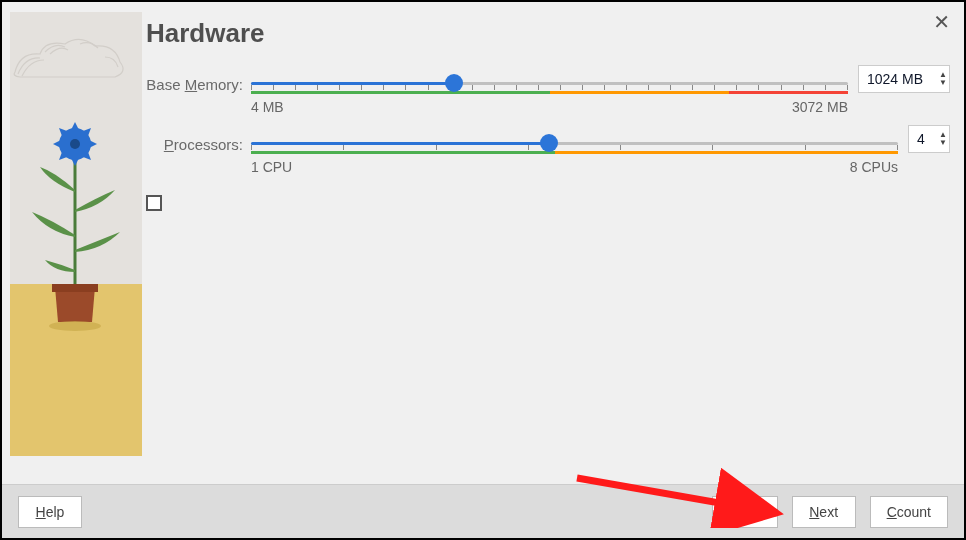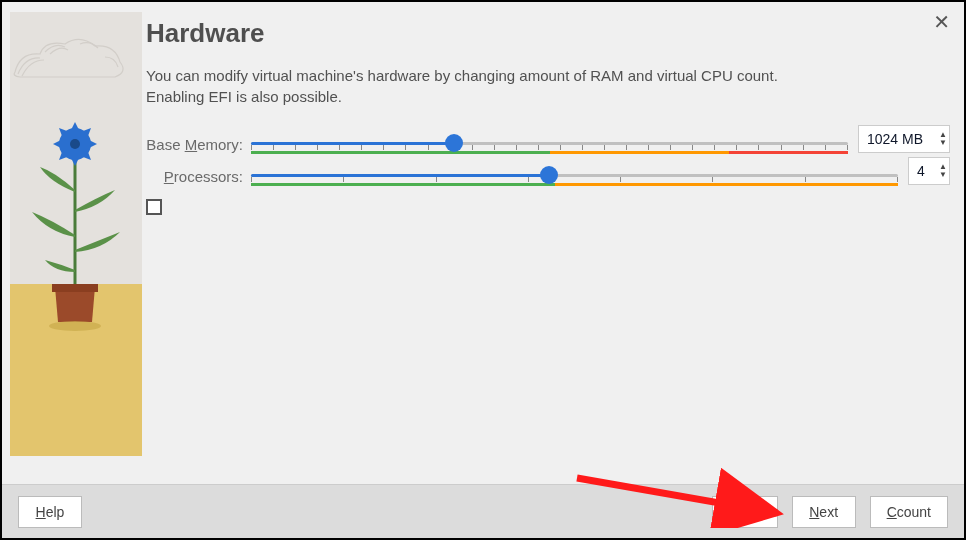--- a/index.html
+++ b/index.html
@@ -143,21 +143,20 @@
           <circle r="5" fill="#1a4a8a"></circle>
         </g>
         <path d="M35 175 L75 175 L72 210 L38 210 Z" fill="#9b4a2a"></path>
         <rect x="32" y="172" width="46" height="8" fill="#8a3e20"></rect>
         <ellipse cx="55" cy="214" rx="26" ry="5" fill="#c9a94a" opacity="0.7"></ellipse>
       </svg>
     </div>
 
     <div class="main">
       <h1>Hardware</h1>
-      <p class="desc">You can modify virtual machine's hardware by changing amount of RAM and virtual CPU count. Enabling EFI is also possible.</p>
 
       <div class="row">
         <div class="label">
           <span>Base </span><span class="accel">M</span><span>emory:</span>
         </div>
         <div class="slider-wrap">
           <div class="slider">
             <div class="track"></div>
             <div class="track-fill" id="mem-fill" style="width: 34%;"></div>
             <div class="ticks" id="mem-ticks">
@@ -201,20 +200,26 @@
         <div class="spin wide">
           <span class="spin-val">1024 MB</span>
           <div class="spin-arrows">
             <span class="spin-arrow">▲</span>
             <span class="spin-arrow">▼</span>
           </div>
         </div>
       </div>
       <div style="display:flex;">
         <div style="width:105px;"></div>
+        <div class="slider-wrap">
+          <div class="range-labels">
+            <span>4 MB</span>
+            <span>3072 MB</span>
+          </div>
+        </div>
         <div style="width:92px;"></div>
       </div>
 
       <div class="row">
         <div class="label">
           <span></span><span class="accel">P</span><span>rocessors:</span>
         </div>
         <div class="slider-wrap">
           <div class="slider">
             <div class="track"></div>
@@ -239,20 +244,26 @@
         <div class="spin">
           <span class="spin-val">4</span>
           <div class="spin-arrows">
             <span class="spin-arrow">▲</span>
             <span class="spin-arrow">▼</span>
           </div>
         </div>
       </div>
       <div style="display:flex;">
         <div style="width:105px;"></div>
+        <div class="slider-wrap">
+          <div class="range-labels">
+            <span>1 CPU</span>
+            <span>8 CPUs</span>
+          </div>
+        </div>
         <div style="width:42px;"></div>
       </div>
 
       <div class="checkbox-row">
         <div class="checkbox"></div>
       </div>
     </div>
   </div>
 
   <div class="footer">

